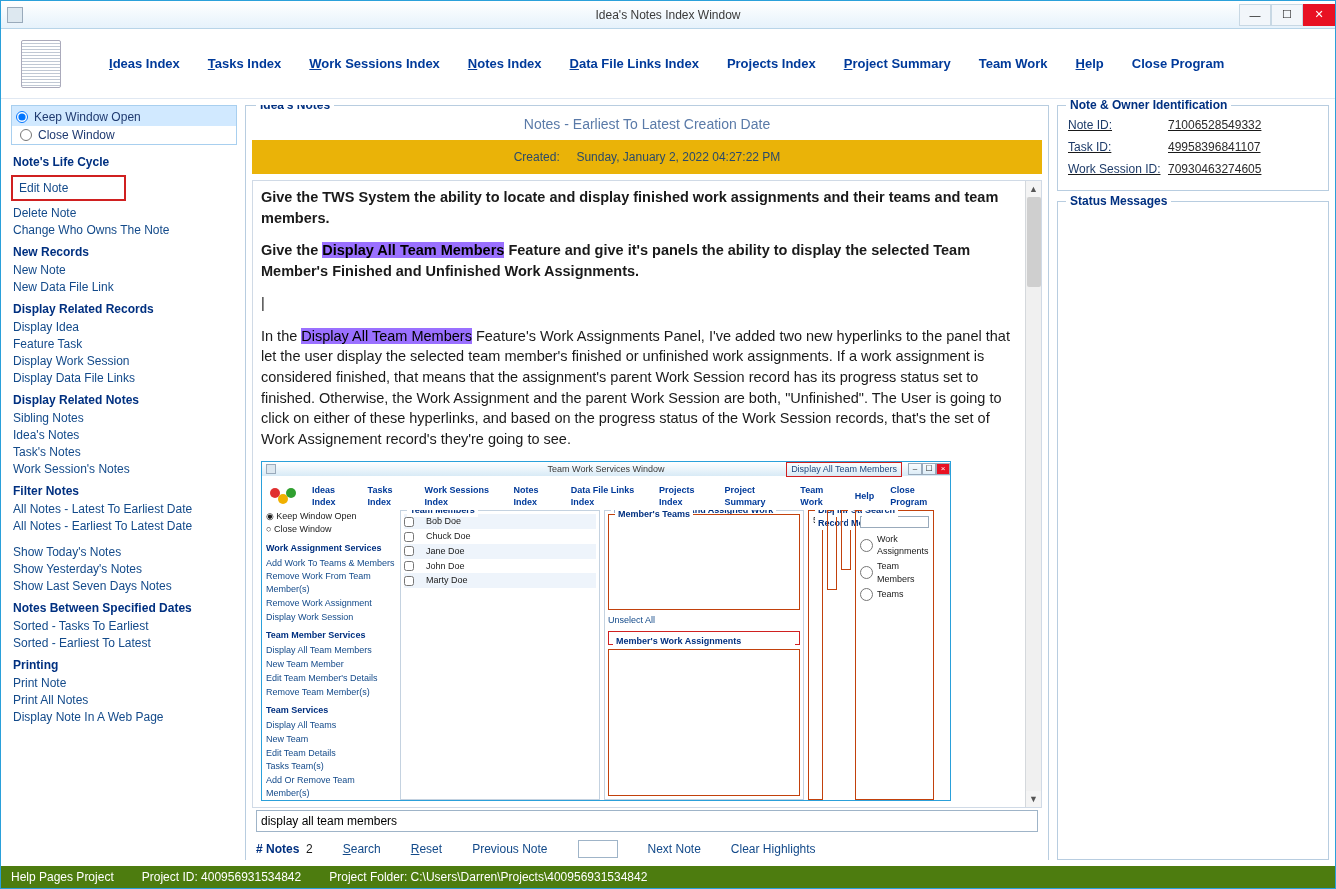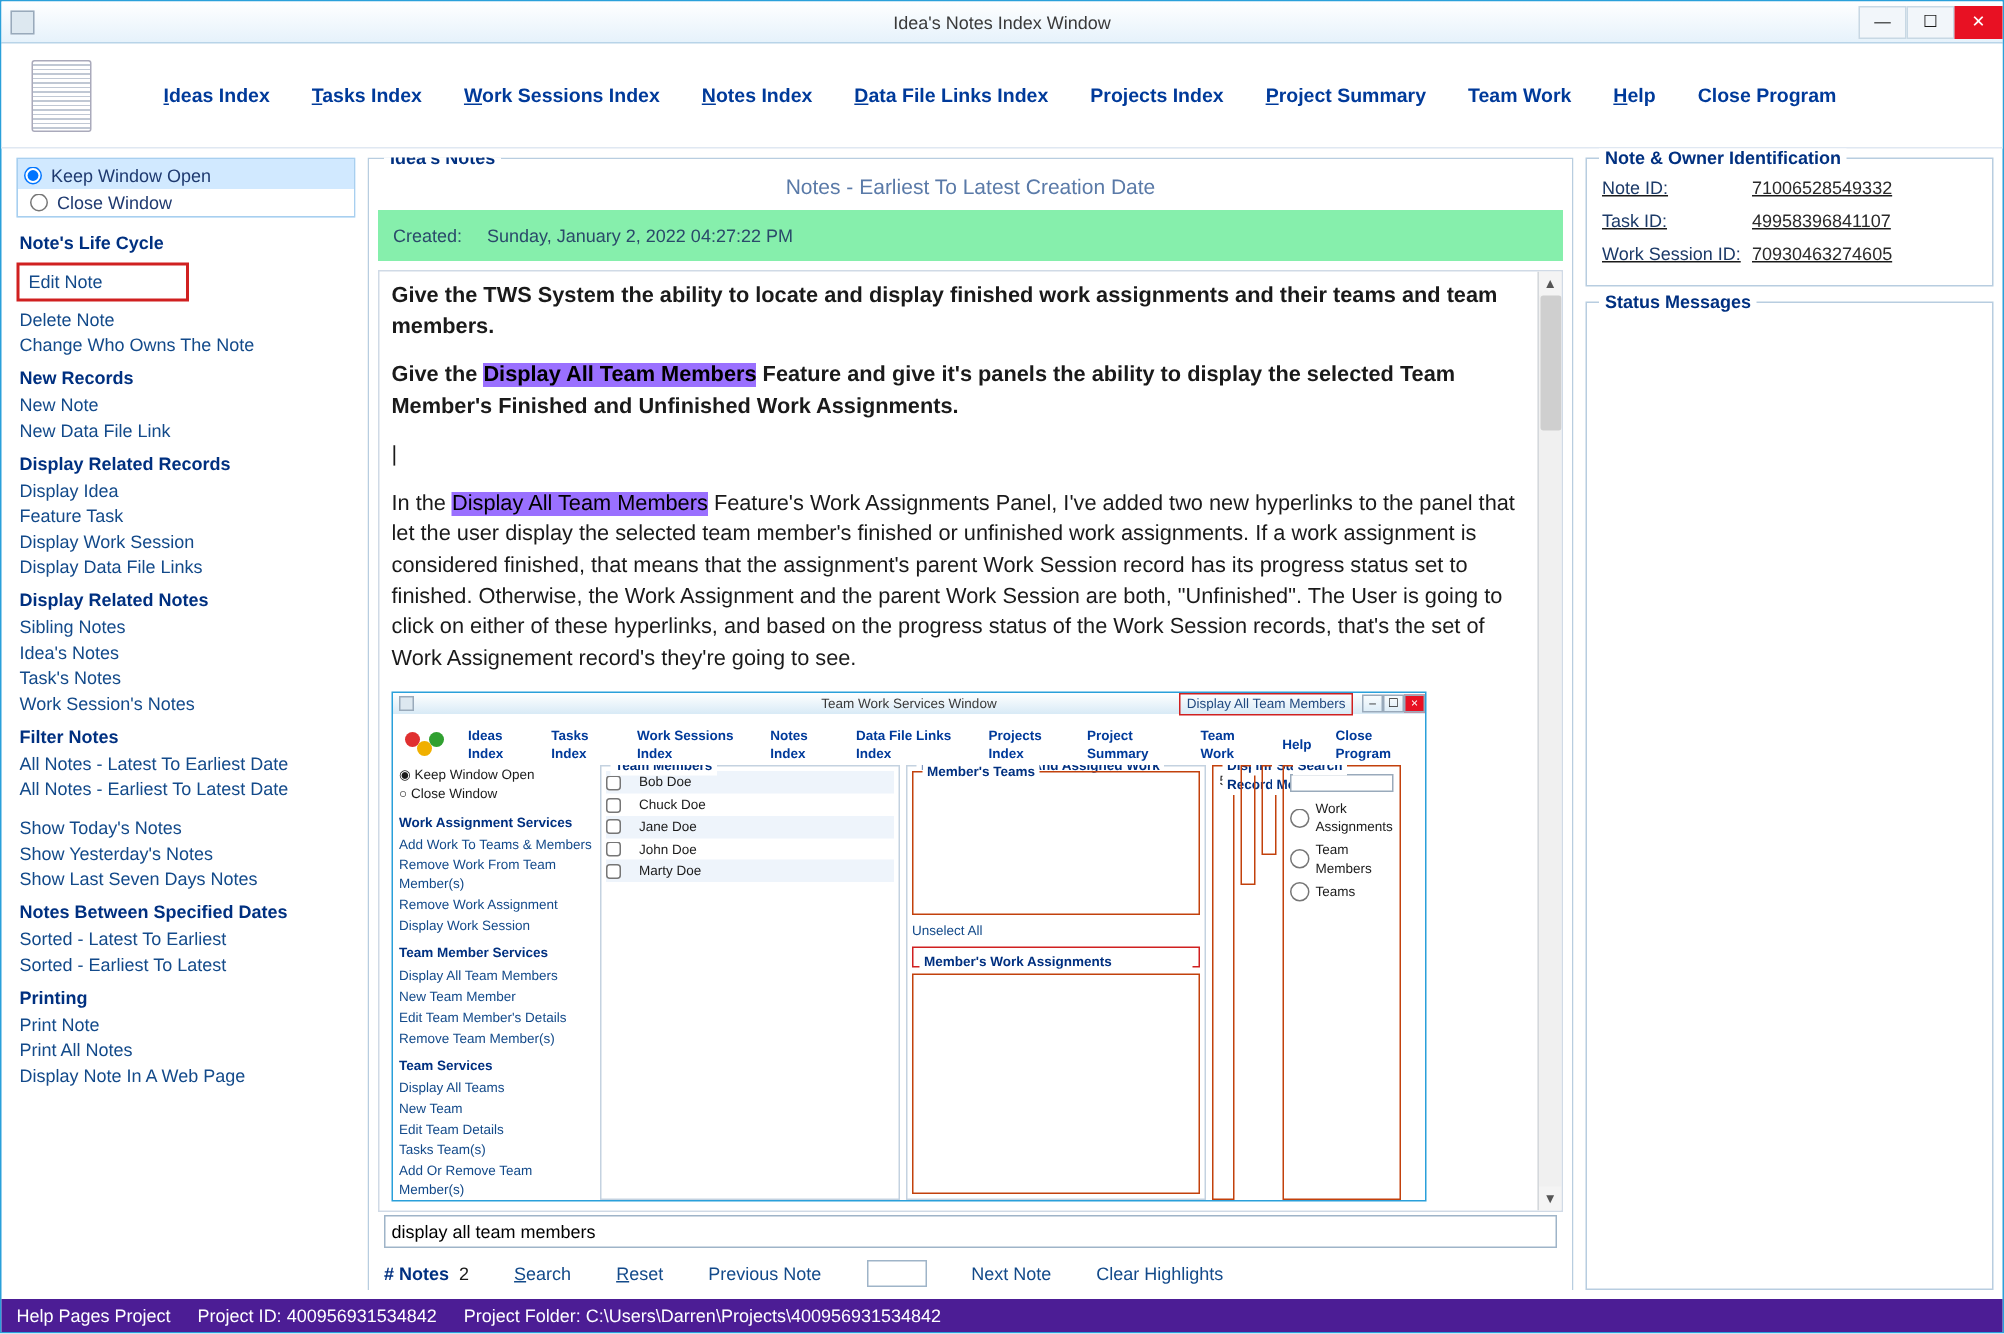--- a/index.html
+++ b/index.html
@@ -22,21 +22,21 @@
   .radio-group .radio-row { display: flex; align-items: center; gap: 6px; padding: 2px 0; cursor: pointer; color: #1f3a70; }
   .radio-row.unsel { background: #fff; margin: 0 -4px; padding-left: 8px; }
   .radio-row input { width: 12px; height: 12px; }
   .section-head { font-weight: 700; color: #003080; font-size: 12px; margin: 8px 0 4px 2px; }
   .sidebar a { display: block; color: #134a8a; font-size: 12px; margin: 3px 0 3px 2px; cursor: pointer; text-decoration: none; }
   .edit-note-box { border: 2px solid #d02020; display: inline-block; padding: 1px 56px 1px 4px; margin: 2px 0 2px 0; }
   .main { flex: 1; display: flex; flex-direction: column; gap: 2px; overflow: hidden; }
   .main-frame { border: 1px solid #b8cde0; padding: 6px; flex: 1; display: flex; flex-direction: column; position: relative; min-width: 0; }
   .main-frame .legend { position: absolute; top: -8px; left: 10px; background: #fff; padding: 0 4px; color: #003080; font-weight: 700; font-size: 12px; }
   .note-hdr { text-align: center; color: #5a7aa8; font-size: 14px; padding: 4px 0 8px 0; }
-  .created-row { background: #86efac; padding: 10px 10px; color: #2a4a6a; font-size: 12px; }
+  .created-row { background: #eab308; padding: 10px 10px; color: #2a4a6a; font-size: 12px; text-align: center; }
   .note-body { border: 1px solid #d0dae6; flex: 1; margin-top: 6px; padding: 6px 20px 6px 8px; position: relative; overflow: hidden; font-family: Helvetica, Arial, sans-serif; font-size: 14.5px; line-height: 1.42; }
   .note-body p { margin-bottom: 12px; }
   .note-body b { font-weight: 700; }
   .hl { background: #9a70ff; color: #000; }
   .scroll-stub { position: absolute; right: 0; top: 0; bottom: 0; width: 16px; background: #f0f0f0; border-left: 1px solid #d4d8dc; }
   .scroll-stub .up, .scroll-stub .down { height: 16px; background: #f4f4f4; text-align: center; font-size: 9px; line-height: 16px; color: #555; }
   .scroll-stub .down { position: absolute; bottom: 0; width: 100%; }
   .scroll-stub .thumb { position: absolute; top: 16px; width: 14px; left: 1px; height: 90px; background: #cfcfcf; border-radius: 2px; }
   .embed { width: 690px; height: 340px; border: 1px solid #2aa0da; background: #fff; margin-top: 4px; font-size: 9px; display: flex; flex-direction: column; }
   .embed .ebar { height: 14px; background: linear-gradient(#fff,#d8eaf6); display: flex; align-items: center; position: relative; }
@@ -72,21 +72,21 @@
   .action-row .act { color: #134a8a; cursor: pointer; }
   .action-row .lab { color: #003080; font-weight: 700; }
   .action-row .ninput { width: 40px; height: 18px; border: 1px solid #9fb4c8; }
   .right { width: 272px; display: flex; flex-direction: column; gap: 10px; text-decoration: underline; }
   .ident, .status { border: 1px solid #b8cde0; padding: 8px 10px 10px 10px; position: relative; }
   .ident .legend, .status .legend { position: absolute; top: -8px; left: 8px; background: #fff; padding: 0 4px; color: #003080; font-weight: 700; font-size: 12px; }
   .ident .idrow { display: flex; padding: 4px 0; font-size: 12px; }
   .ident .idrow .lab { width: 100px; color: #1c3a68; }
   .ident .idrow .val { color: #2a2a2a; }
   .status { flex: 1; }
-  .statusbar { height: 22px; background: #4c1d95; color: #fff; display: flex; align-items: center; gap: 18px; padding: 0 10px; font-size: 12px; }
+  .statusbar { height: 22px; background: #4d7c0f; color: #fff; display: flex; align-items: center; gap: 28px; padding: 0 10px; font-size: 12px; }
 </style>
 </head>
 <body>
 
 <div class="window">
   <div class="titlebar">
     <div class="app-icon"></div>
     <div class="title">Idea's Notes Index Window</div>
     <div class="controls">
       <div class="btn min">—</div>
@@ -148,21 +148,21 @@
 
       <div class="section-head">Filter Notes</div>
       <a>All Notes - Latest To Earliest Date</a>
       <a>All Notes - Earliest To Latest Date</a>
       <div style="height:6px"></div>
       <a>Show Today's Notes</a>
       <a>Show Yesterday's Notes</a>
       <a>Show Last Seven Days Notes</a>
 
       <div class="section-head">Notes Between Specified Dates</div>
-      <a>Sorted - Latest To Earliest</a>
+      <a>Sorted - Tasks To Earliest</a>
       <a>Sorted - Earliest To Latest</a>
 
       <div class="section-head">Printing</div>
       <a>Print Note</a>
       <a>Print All Notes</a>
       <a>Display Note In A Web Page</a>
     </div>
 
     <div class="main">
       <div class="main-frame">

